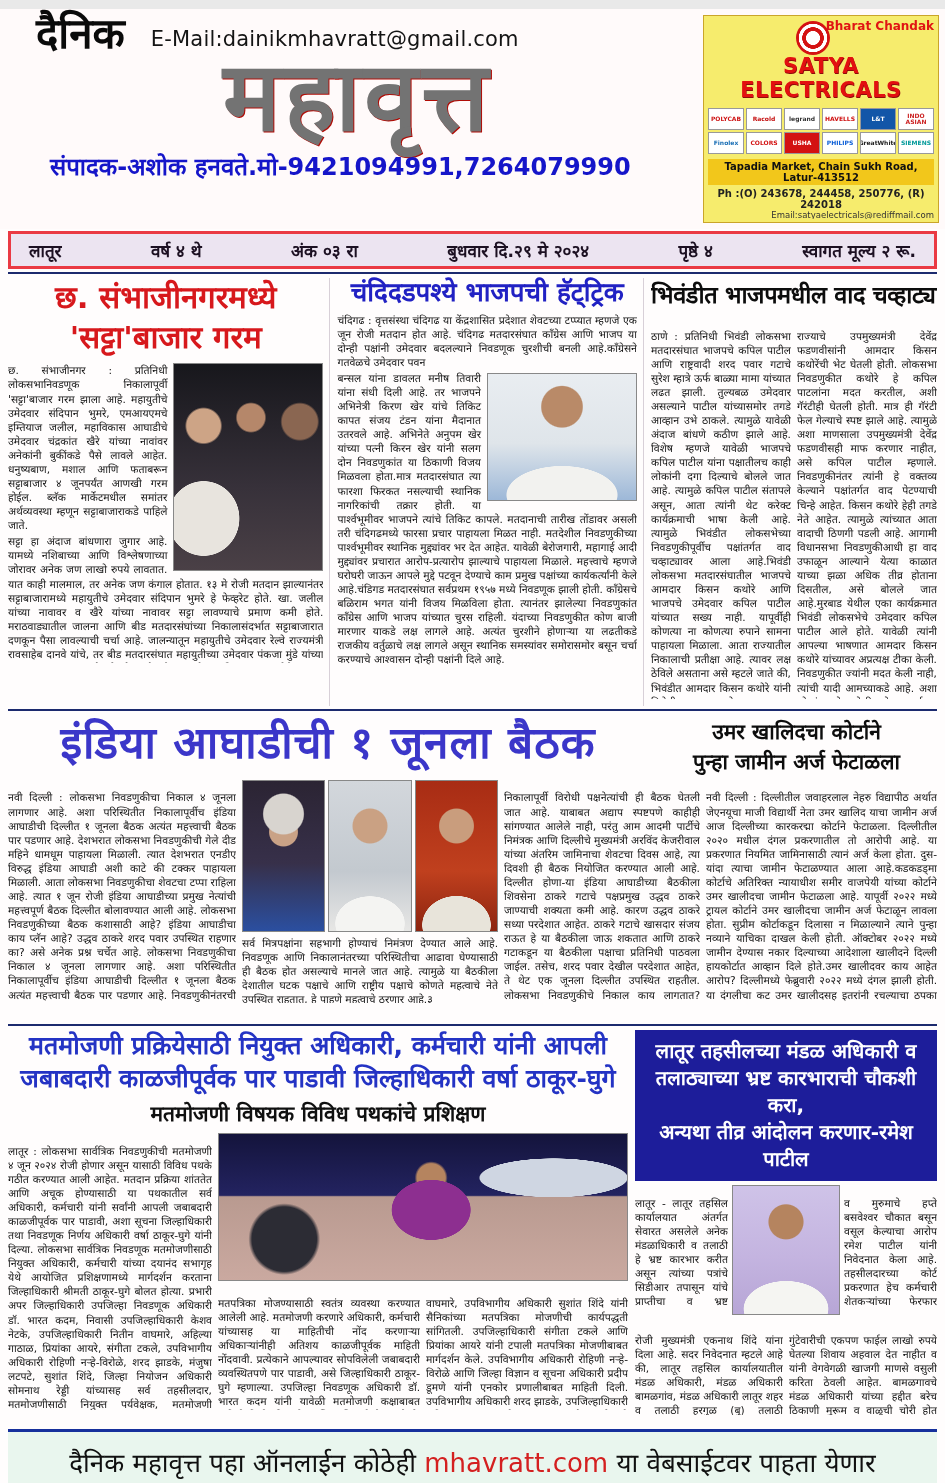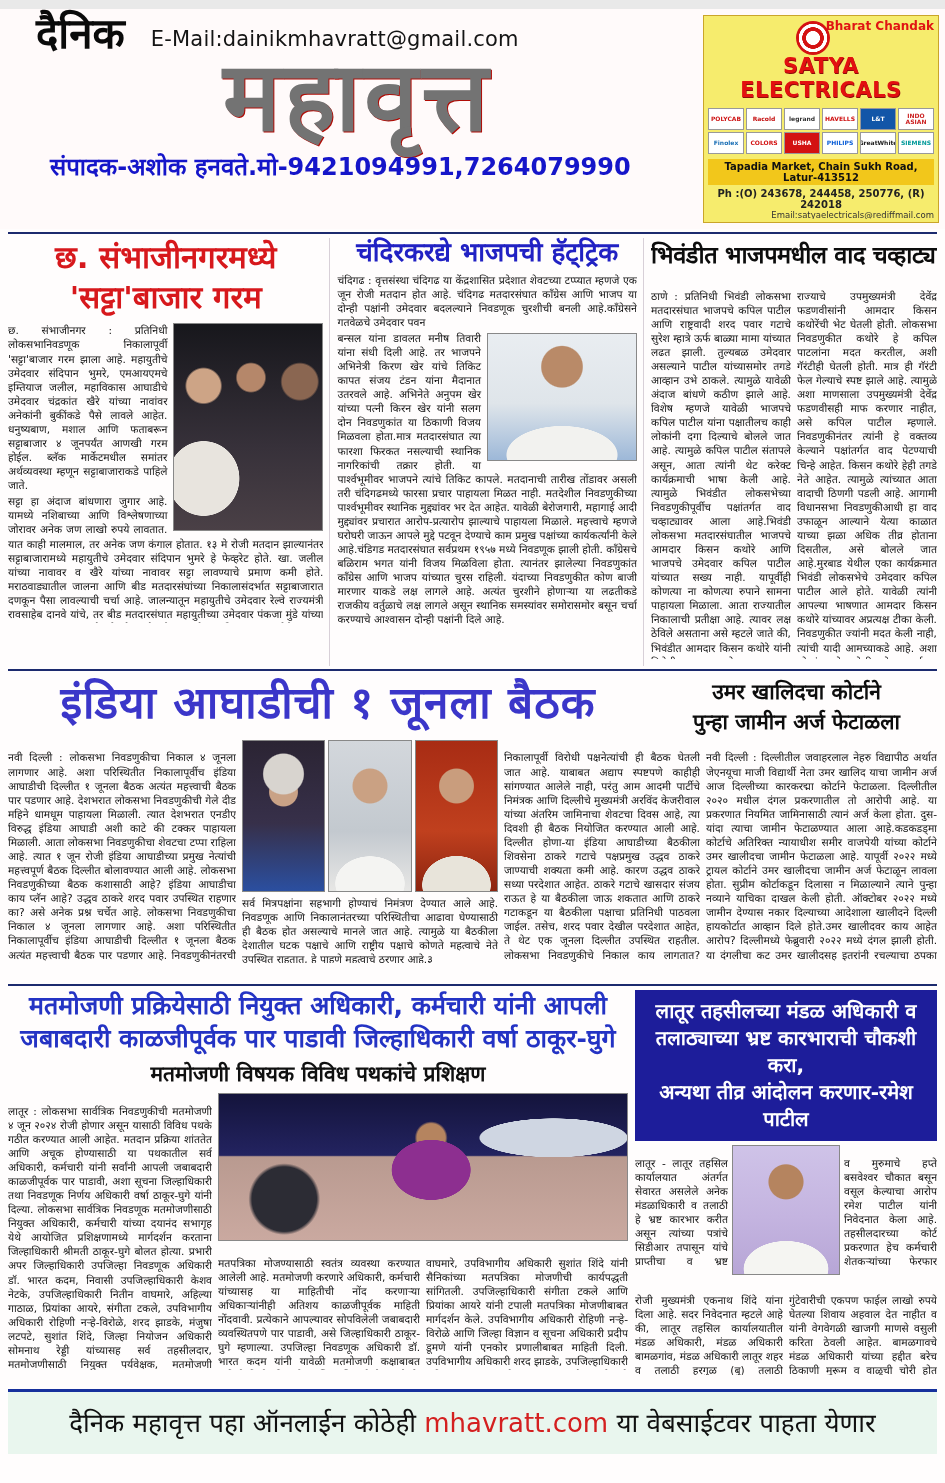--- a/index.html
+++ b/index.html
@@ -172,38 +172,46 @@
         <span class="brand">PHILIPS</span>
         <span class="brand">GreatWhite</span>
         <span class="brand">SIEMENS</span>
       </div>
       <div class="ad-address">Tapadia Market, Chain Sukh Road, Latur-413512</div>
       <div class="ad-phone">Ph :(O) 243678, 244458, 250776, (R) 242018</div>
       <div class="ad-email">Email:satyaelectricals@rediffmail.com</div>
     </div>
   </div>
 
+  <div class="datebar">
+    <span>लातूर</span>
+    <span>वर्ष ४ थे</span>
+    <span>अंक ०३ रा</span>
+    <span>बुधवार दि.२९ मे २०२४</span>
+    <span>पृष्ठे ४</span>
+    <span>स्वागत मूल्य २ रू.</span>
+  </div>
   <div class="navy-rule"></div>
 
   <div class="top-section">
 
     <div class="art1 col-div">
       <h2>
         <span>छ. संभाजीनगरमध्ये</span><br>
         <span>'सट्टा'बाजार गरम</span>
       </h2>
       <div class="art1-body bodytxt">
         <div class="photo photo-satta"></div>
         <p>छ. संभाजीनगर : प्रतिनिधी लोकसभानिवडणूक निकालापूर्वी 'सट्टा'बाजार गरम झाला आहे. महायुतीचे उमेदवार संदिपान भुमरे, एमआयएमचे इम्तियाज जलील, महाविकास आघाडीचे उमेदवार चंद्रकांत खैरे यांच्या नावांवर अनेकांनी बुकींकडे पैसे लावले आहेत. धनुष्यबाण, मशाल आणि फताबरून सट्टाबाजार ४ जूनपर्यंत आणखी गरम होईल. ब्लॅक मार्केटमधील समांतर अर्थव्यवस्था म्हणून सट्टाबाजाराकडे पाहिले जाते.</p>
         <p>सट्टा हा अंदाज बांधणारा जुगार आहे. यामध्ये नशिबाच्या आणि विश्लेषणाच्या जोरावर अनेक जण लाखो रुपये लावतात. यात काही मालमाल, तर अनेक जण कंगाल होतात. १३ मे रोजी मतदान झाल्यानंतर सट्टाबाजारामध्ये महायुतीचे उमेदवार संदिपान भुमरे हे फेव्हरेट होते. खा. जलील यांच्या नावावर व खैरे यांच्या नावावर सट्टा लावण्याचे प्रमाण कमी होते. मराठवाड्यातील जालना आणि बीड मतदारसंघांच्या निकालासंदर्भात सट्टाबाजारात दणकून पैसा लावल्याची चर्चा आहे. जालन्यातून महायुतीचे उमेदवार रेल्वे राज्यमंत्री रावसाहेब दानवे यांचे, तर बीड मतदारसंघात महायुतीच्या उमेदवार पंकजा मुंडे यांच्या नावावर सट्टा लावल्याचे बोलले जाते. बैठकांमध्ये महाविकास आघाडीचे बजरंग सोनवणे आणि महायुतीच्या उमेदवार पंकजा मुंडे यांच्यातही सट्टाबाजारात काटे की टक्कर आहे.</p>
       </div>
     </div>
 
     <div class="art2 col-div">
-      <h2>चंदिरकरद्ये भाजपची हॅट्ट्रिक</h2>
+      <h2>चंदिदडपश्ये भाजपची हॅट्ट्रिक</h2>
       <div class="art2-body bodytxt">
         <p>चंदिगढ : वृत्तसंस्था चंदिगढ या केंद्रशासित प्रदेशात शेवटच्या टप्प्यात म्हणजे एक जून रोजी मतदान होत आहे. चंदिगढ मतदारसंघात काँग्रेस आणि भाजप या दोन्ही पक्षांनी उमेदवार बदलल्याने निवडणूक चुरशीची बनली आहे.काँग्रेसने गतवेळचे उमेदवार पवन</p>
         <div class="photo photo-chd"></div>
         <p>बन्सल यांना डावलत मनीष तिवारी यांना संधी दिली आहे. तर भाजपने अभिनेत्री किरण खेर यांचे तिकिट कापत संजय टंडन यांना मैदानात उतरवले आहे. अभिनेते अनुपम खेर यांच्या पत्नी किरन खेर यांनी सलग दोन निवडणुकांत या ठिकाणी विजय मिळवला होता.मात्र मतदारसंघात त्या फारशा फिरकत नसल्याची स्थानिक नागरिकांची तक्रार होती. या पार्श्वभूमीवर भाजपने त्यांचे तिकिट कापले. मतदानाची तारीख तोंडावर असली तरी चंदिगढमध्ये फारसा प्रचार पाहायला मिळत नाही. मतदेशील निवडणुकीच्या पार्श्वभूमीवर स्थानिक मुद्द्यांवर भर देत आहेत. यावेळी बेरोजगारी, महागाई आदी मुद्द्यांवर प्रचारात आरोप-प्रत्यारोप झाल्याचे पाहायला मिळाले. महत्त्वाचे म्हणजे घरोघरी जाऊन आपले मुद्दे पटवून देण्याचे काम प्रमुख पक्षांच्या कार्यकर्त्यांनी केले आहे.चंडिगड मतदारसंघात सर्वप्रथम १९५७ मध्ये निवडणूक झाली होती. काँग्रेसचे बळिराम भगत यांनी विजय मिळविला होता. त्यानंतर झालेल्या निवडणुकांत काँग्रेस आणि भाजप यांच्यात चुरस राहिली. यंदाच्या निवडणुकीत कोण बाजी मारणार याकडे लक्ष लागले आहे. अत्यंत चुरशीने होणाऱ्या या लढतीकडे राजकीय वर्तुळाचे लक्ष लागले असून स्थानिक समस्यांवर समोरासमोर बसून चर्चा करण्याचे आश्वासन दोन्ही पक्षांनी दिले आहे.</p>
       </div>
     </div>
 
     <div class="art3">
       <h2>भिवंडीत भाजपमधील वाद चव्हाट्यावर</h2>
       <div class="art3-cols">

